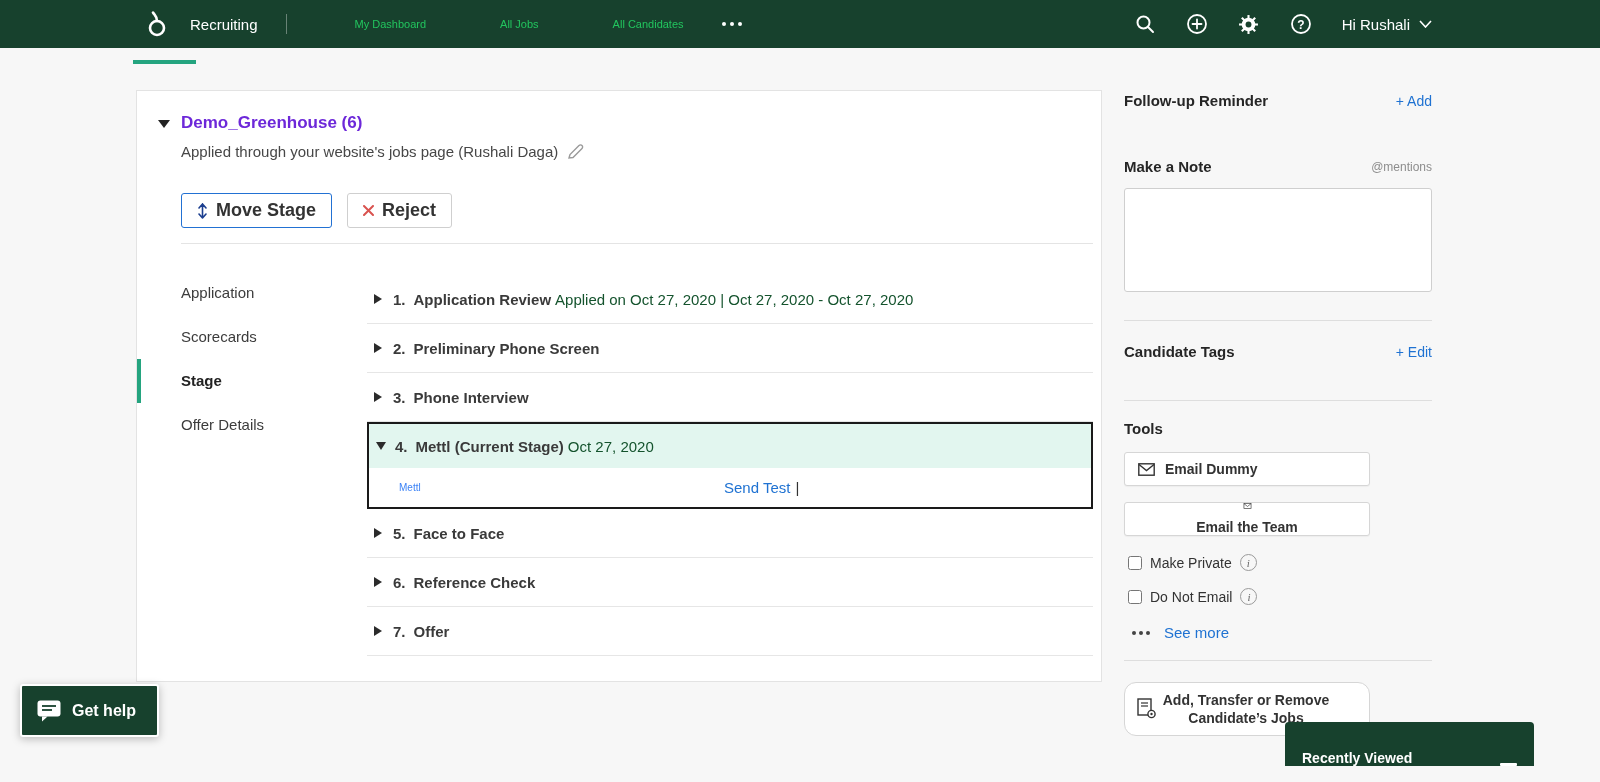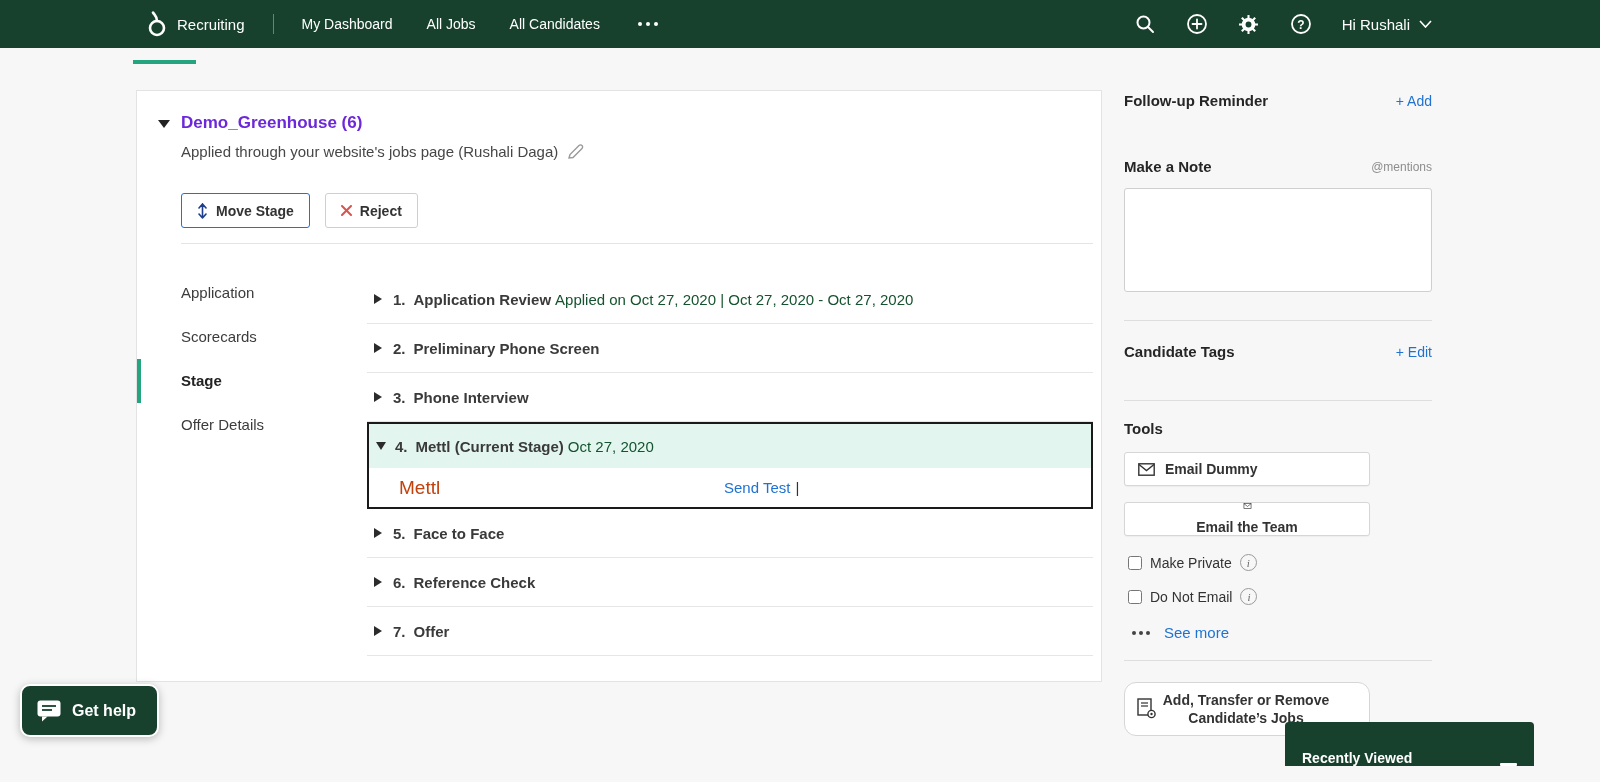--- a/index.html
+++ b/index.html
@@ -11,25 +11,25 @@
     overflow:hidden;
     color:#2b2b2b;
   }
 
   
   .topnav {
     position:absolute; top:0; left:0; width:1600px; height:48px;
     background:#17412d; display:flex; align-items:center;
     padding:0 168px 0 148px; color:#fff;
   }
-  .brand { display:flex; align-items:center; gap:11px; }
+  .brand { display:flex; align-items:center; gap:24px; }
   .brand-name { font-size:15px; color:#fff; }
   .nav-divider { width:1px; height:20px; background:rgba(255,255,255,.35); margin:0 28px; }
   .nav-items { display:flex; align-items:center; gap:34px; }
-  .nav-item { font-size:14px; color:#ffffff; cursor:pointer; white-space:nowrap; }
+  .nav-item { font-size:11px; color:#22c55e; cursor:pointer; white-space:nowrap;margin-left:40px; }
   .nav-more { display:flex; gap:4px; align-items:center; cursor:pointer; padding:6px 4px; }
   .nav-more i, .dots i { width:4px; height:4px; border-radius:50%; background:#fff; display:block; }
   .nav-right { margin-left:auto; display:flex; align-items:center; gap:30px; }
   .icon-btn { width:22px; height:22px; display:flex; align-items:center; justify-content:center; cursor:pointer; }
   .user-menu { display:flex; align-items:center; gap:9px; cursor:pointer; }
   .user-name { font-size:15px; color:#fff; }
 
   
   .tab-indicator { position:absolute; left:133px; top:60px; width:63px; height:4px; background:#24a47f; }
 
@@ -37,21 +37,21 @@
   .card {
     position:absolute; left:136px; top:90px; width:966px; height:592px;
     background:#fff; border:1px solid #e3e3e3; 
   }
   .title-caret { position:absolute; left:21px; top:29px; width:0; height:0;
     border-left:6px solid transparent; border-right:6px solid transparent; border-top:8px solid #222; }
   .card-title { position:absolute; left:44px; top:22px; font-size:17px; font-weight:bold; color:#6d28d9; }
   .card-subtitle { position:absolute; left:44px; top:52px; font-size:15px; color:#474747; display:flex; align-items:center; gap:9px; }
   .action-row { position:absolute; left:44px; top:102px; display:flex; gap:15px; }
   .btn { height:35px; display:flex; align-items:center; gap:8px; padding:0 15px;
-    background:#fff; font-size:14px; font-weight:bold; color:#333; cursor:pointer; border-radius:3px; }
+    background:#fff; font-size:18px; font-weight:bold; color:#333; cursor:pointer; border-radius:3px; }
   .btn-move { border:1px solid #2271d3; }
   .btn-reject { border:1px solid #cfcfcf; }
   .hdr-divider { position:absolute; left:44px; top:152px; width:912px; height:1px; background:#e4e4e4; }
 
   
   .side-tabs { position:absolute; left:0; top:180px; width:200px; }
   .side-tab { height:44px; line-height:44px; padding-left:44px; font-size:15px; color:#3c3c3c; cursor:pointer; }
   .side-tab.active { font-weight:bold; border-left:4px solid #24a47f; padding-left:40px; color:#222; }
 
   
@@ -59,21 +59,21 @@
   .stage-row { height:49px; display:flex; align-items:center; border-bottom:1px solid #e6e6e6; padding-left:7px; cursor:pointer; }
   .tri-right { width:0; height:0; border-left:8px solid #2b2b2b; border-top:5px solid transparent; border-bottom:5px solid transparent; margin-right:11px; flex:none; }
   .tri-down { width:0; height:0; border-top:8px solid #2b2b2b; border-left:5px solid transparent; border-right:5px solid transparent; margin-right:9px; flex:none; }
   .stage-num { font-size:15px; font-weight:bold; color:#3a3a3a; margin-right:8px; }
   .stage-name { font-size:15px; font-weight:bold; color:#3a3a3a; }
   .stage-meta { font-size:15px; color:#14532d; margin-left:4px; }
 
   .current-block { border:2px solid #1a1a1a; }
   .current-head { height:44px; background:#e2f6ef; display:flex; align-items:center; padding-left:7px; cursor:pointer; }
   .current-body { height:39px; background:#fff; position:relative; display:flex; align-items:center; }
-  .current-body .test-label { margin-left:30px; font-size:19px; color:#c2410c; }
+  .current-body .test-label { margin-left:30px; font-size:10px; color:#3b82f6; }
   .send-test-wrap { position:absolute; left:355px; display:flex; align-items:center; gap:5px; }
   .link { color:#1f72d2; cursor:pointer; text-decoration:none; }
   .send-test { font-size:15px; }
   .pipe { font-size:15px; color:#333; }
 
   
   .sidebar { position:absolute; left:1124px; top:84px; width:308px; height:690px; }
   .sb-row { position:absolute; left:0; width:100%; display:flex; justify-content:space-between; align-items:center; }
   .sb-title { font-size:15px; font-weight:bold; color:#262626; }
   .sb-link { font-size:14px; }
@@ -90,21 +90,21 @@
   .see-more-row { position:absolute; left:8px; display:flex; align-items:center; gap:14px; }
   .dots { display:flex; gap:3px; }
   .dots i { background:#444; }
   .see-more { font-size:15px; }
   .jobs-btn { position:absolute; left:0; top:598px; width:246px; height:54px; background:#fff; border:1px solid #d6d6d6; border-radius:12px;
     display:flex; align-items:center; gap:4px; padding:0 12px; cursor:pointer; }
   .jobs-label { font-size:14px; font-weight:bold; color:#333; line-height:18px; width:170px; }
 
   
   .get-help { position:absolute; left:20px; top:684px; width:139px; height:53px; background:#17412d; border:2px solid #fff;
-    border-radius:10px; display:flex; align-items:center; gap:10px; padding:0 14px; cursor:pointer; box-shadow:0 2px 8px rgba(0,0,0,.25); }
+    border-radius:3px; display:flex; align-items:center; gap:10px; padding:0 14px; cursor:pointer; box-shadow:0 2px 8px rgba(0,0,0,.25); }
   .get-help span { color:#fff; font-size:16px; font-weight:bold; }
   .recently-viewed { position:absolute; left:1285px; top:722px; width:249px; height:44px; background:#17412d; border-radius:4px 4px 0 0;
     display:flex; align-items:flex-end; justify-content:space-between; padding:0 17px; cursor:pointer; z-index:5; }
   .recently-viewed span { color:#fff; font-size:14px; font-weight:bold; }
   .minimize { width:17px; height:3px; background:#fff; border-radius:1px; cursor:pointer; }
 
   svg { display:block; }
 </style>
 </head>
 <body>

